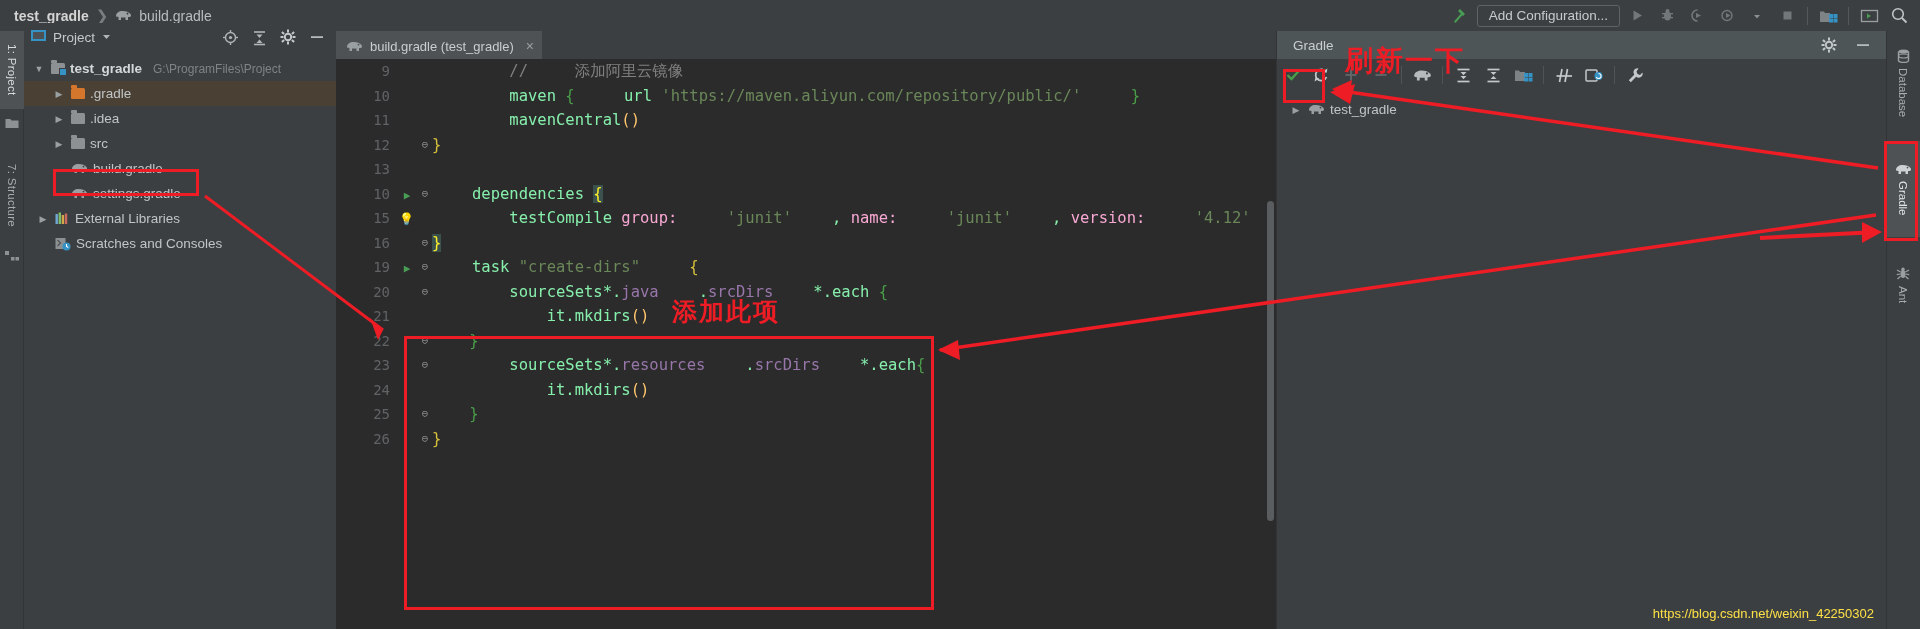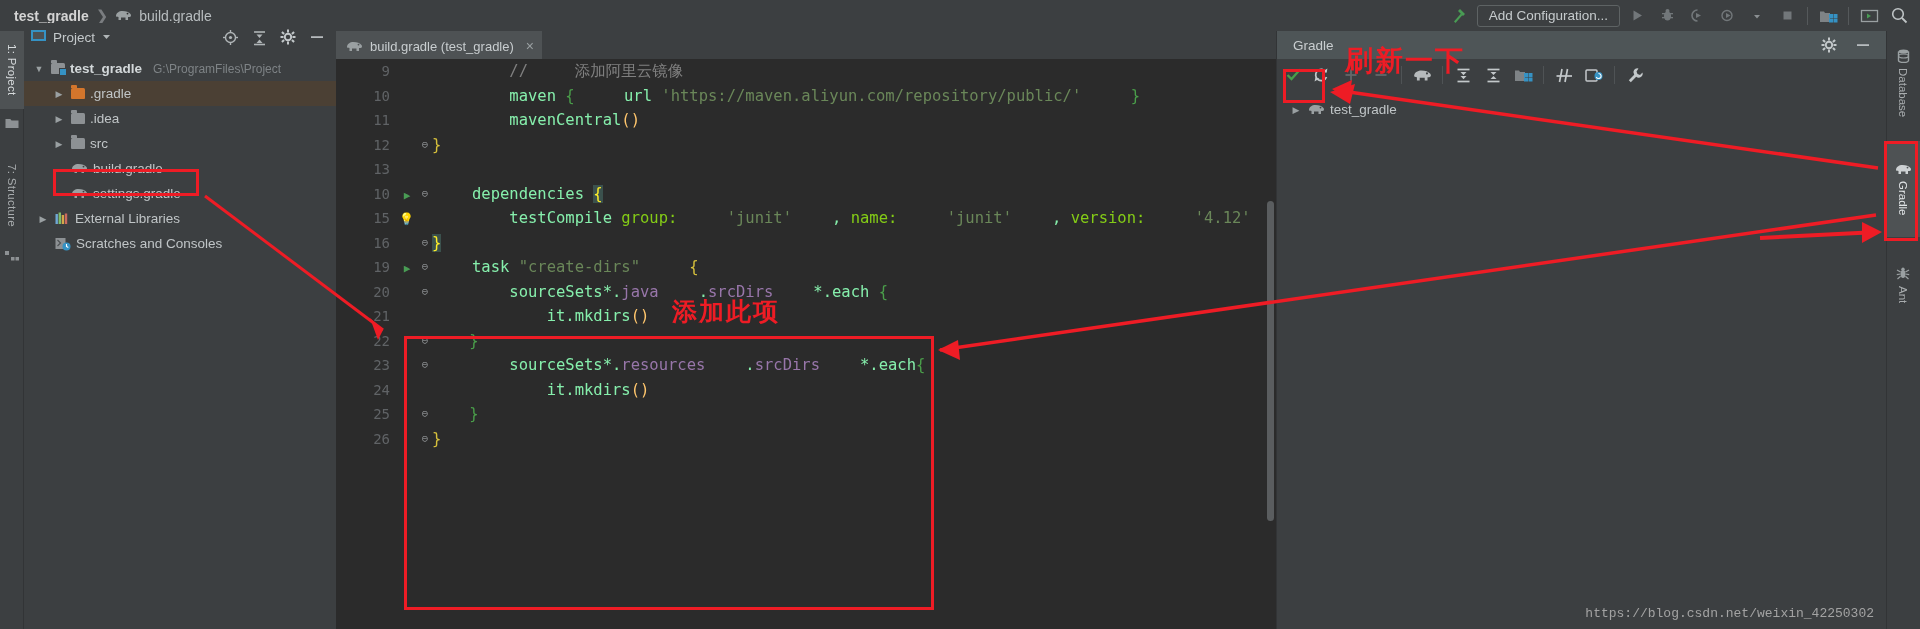--- a/index.html
+++ b/index.html
@@ -107,21 +107,21 @@
   .marker { position: absolute; left: 62px; width: 18px; text-align: center; }
   .fold { position: absolute; left: 82px; width: 14px; color: #888b8d; font-size: 11px; text-align:center;}
   .txt { position: absolute; left: 96px; }
   .str  { color: #6a8759; }
   .cmt  { color: #808080; }
   .fn   { color: #ffc66d; }
   .plain{ color: #86efac; margin-left: 40px; }
   .greenbr { color: #4a9e4a; }
   .yellowbr{ color: #d6c03c; }
   .field{ color: #9876aa; }
-  .param{ color: #84cc16; margin-top: 8px; }
+  .param{ color: #f9a8d4; margin-top: 8px; }
   .hl-brace { background: #3b514d; color: #ffef28; }
   .runarrow { color: #499c54; font-size: 11px; }
   .bulb { color: #e8b74a; font-size: 12px; }
   .scrollbar {
     position: absolute; right: 2px; top: 170px; width: 7px; height: 320px;
     background: #5a5d5f; border-radius: 4px;
   }
 
   
   .gradlepanel {
@@ -157,22 +157,22 @@
   .rtab.active { background: #4e5254; color: #e0e4e6; }
 
   
   .annot { position: absolute; pointer-events: none; }
   .redbox { position: absolute; border: 3px solid #ee1c25; }
   .redtext {
     position: absolute; color: #ee1c25; font-weight: bold;
     font-family: "DejaVu Sans", sans-serif; white-space: nowrap;
   }
   .watermark {
-    position: absolute; right: 12px; bottom: 8px; color: #a3a3a3; font-size: 13px;
-    font-family: Liberation Mono, monospace;
+    position: absolute; right: 12px; bottom: 8px; color: #fde047; font-size: 13px;
+    font-family: Liberation Sans, sans-serif;
   }
   svg.overlay { position: absolute; left:0; top:0; width: 1920px; height: 629px; pointer-events:none;}
 </style>
 </head>
 <body>
 
 <div id="app">
 
   <div class="topbar">
     <div class="breadcrumb">

